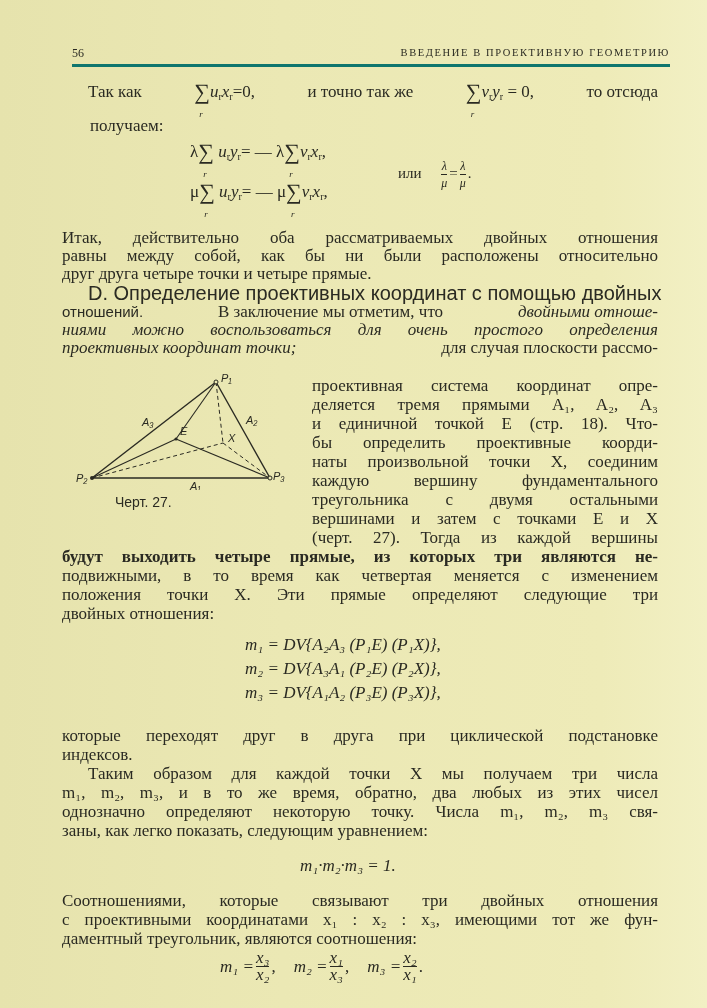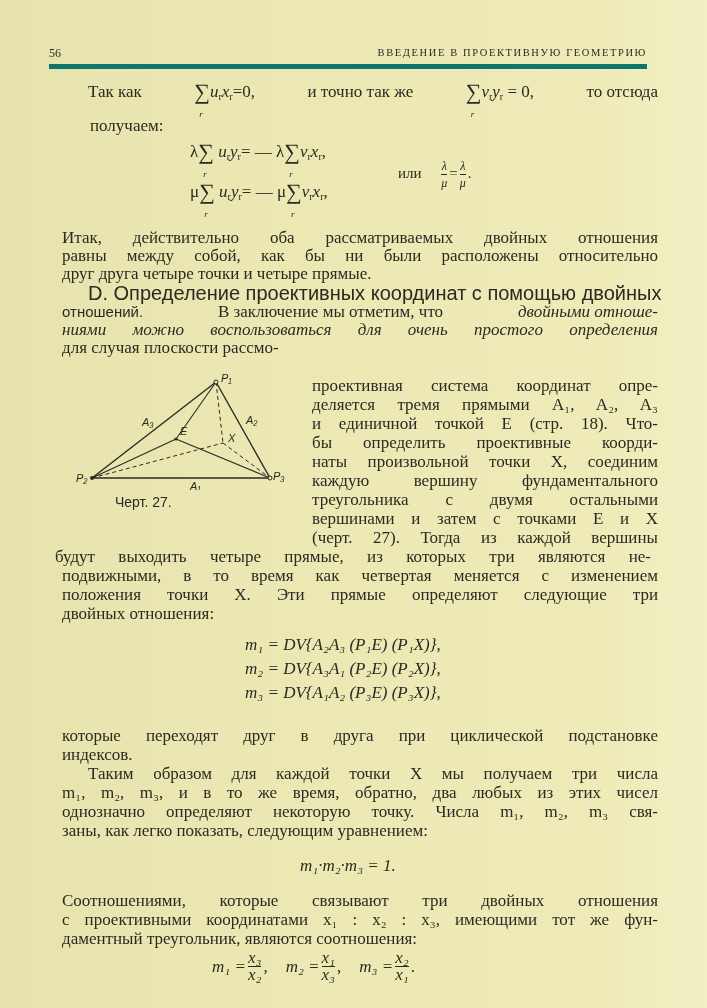--- a/index.html
+++ b/index.html
@@ -5,22 +5,22 @@
     html, body { margin: 0; padding: 0; }
     body {
       width: 707px; height: 1008px; overflow: hidden;
       background: linear-gradient(90deg, #e6e3ad 0%, #ebe8b4 40%, #eeebb8 85%, #f2f0c4 100%);
       font-family: "Liberation Serif", "DejaVu Serif", serif;
       color: #2a2a22;
       position: relative;
     }
     .page { position: absolute; left: 0; top: 0; width: 707px; height: 1008px; }
     .header {
-      position: absolute; left: 49px; top: 44px; width: 598px; height: 20px;
-      border-bottom: 5px solid #0f766e;
+      position: absolute; left: 72px; top: 44px; width: 598px; height: 20px;
+      border-bottom: 3px solid #0f766e;
       font-size: 11px; letter-spacing: 1.5px;
     }
     .header .num { position: absolute; left: 0; top: 2px; font-size: 12px; letter-spacing: 0; }
     .header .title { position: absolute; left: 0; right: 0; top: 3px; text-align: right; font-size: 10.5px; letter-spacing: 1.6px; }
     .line { position: absolute; font-size: 17px; white-space: nowrap; line-height: 20px; }
     .j { text-align: justify; text-align-last: justify; }
     .sans { font-family: "Liberation Sans", "DejaVu Sans", sans-serif; }
     i, .it { font-style: italic; }
     sub { font-size: 10px; vertical-align: -3px; }
     .sigma { display: inline-block; position: relative; font-size: 22px; line-height: 18px; vertical-align: -2px; }
@@ -79,20 +79,21 @@
   <div class="line" style="left:62px; top:264px;">друг друга четыре точки и четыре прямые.</div>
 
   <div class="line j bold-sans" style="left:88px; top:283px; width:570px; font-weight:normal;">D. Определение проективных координат с помощью двойных</div>
   <div class="line" style="left:62px; top:302px; width:596px; display:flex; justify-content:space-between;">
     <span class="sans" style="font-size:15px;">отношений.</span>
     <span> В заключение мы отметим, что </span>
     <span class="it">двойными отноше-</span>
   </div>
   <div class="line j it" style="left:62px; top:320px; width:596px;">ниями можно воспользоваться для очень простого определения</div>
   <div class="line" style="left:62px; top:338px; width:596px; display:flex; justify-content:space-between;">
+    <span class="it">проективных координат точки;</span>
     <span> для случая плоскости рассмо-</span>
   </div>
 
   <div class="line j" style="left:312px; top:376px; width:346px;">проективная система координат опре-</div>
   <div class="line j" style="left:312px; top:395px; width:346px;">деляется тремя прямыми A₁, A₂, A₃</div>
   <div class="line j" style="left:312px; top:414px; width:346px;">и единичной точкой E (стр. 18). Что-</div>
   <div class="line j" style="left:312px; top:433px; width:346px;">бы определить проективные коорди-</div>
   <div class="line j" style="left:312px; top:452px; width:346px;">наты произвольной точки X, соединим</div>
   <div class="line j" style="left:312px; top:471px; width:346px;">каждую вершину фундаментального</div>
   <div class="line j" style="left:312px; top:490px; width:346px;">треугольника с двумя остальными</div>
@@ -121,21 +122,21 @@
       <text x="203" y="120">P₃</text>
       <text x="72" y="66">A₃</text>
       <text x="176" y="64">A₂</text>
       <text x="120" y="130">A₁</text>
       <text x="110" y="75">E</text>
       <text x="158" y="82">X</text>
     </g>
   </svg>
   <div class="caption">Черт. 27.</div>
 
-  <div class="line j" style="left:55px; top:547px; width:596px;">будут выходить четыре прямые, из которых три являются не-</div>
+  <div class="line j" style="left:62px; top:547px; width:596px;font-weight:bold;">будут выходить четыре прямые, из которых три являются не-</div>
   <div class="line j" style="left:62px; top:566px; width:596px;">подвижными, в то время как четвертая меняется с изменением</div>
   <div class="line j" style="left:62px; top:585px; width:596px;">положения точки X. Эти прямые определяют следующие три</div>
   <div class="line" style="left:62px; top:604px;">двойных отношения:</div>
 
   <div class="line it" style="left:245px; top:635px;">m₁ = DV{A₂A₃ (P₁E) (P₁X)},</div>
   <div class="line it" style="left:245px; top:659px;">m₂ = DV{A₃A₁ (P₂E) (P₂X)},</div>
   <div class="line it" style="left:245px; top:683px;">m₃ = DV{A₁A₂ (P₃E) (P₃X)},</div>
 
   <div class="line j" style="left:62px; top:726px; width:596px;">которые переходят друг в друга при циклической подстановке</div>
   <div class="line" style="left:62px; top:745px;">индексов.</div>
@@ -144,21 +145,21 @@
   <div class="line j" style="left:62px; top:783px; width:596px;">m₁, m₂, m₃, и в то же время, обратно, два любых из этих чисел</div>
   <div class="line j" style="left:62px; top:802px; width:596px;">однозначно определяют некоторую точку. Числа m₁, m₂, m₃ свя-</div>
   <div class="line" style="left:62px; top:821px;">заны, как легко показать, следующим уравнением:</div>
 
   <div class="line it" style="left:300px; top:856px;">m₁·m₂·m₃ = 1.</div>
 
   <div class="line j" style="left:62px; top:891px; width:596px;">Соотношениями, которые связывают три двойных отношения</div>
   <div class="line" style="left:62px; top:929px;">даментный треугольник, являются соотношения:</div>
   <div class="line j" style="left:62px; top:910px; width:596px;">с проективными координатами x₁ : x₂ : x₃, имеющими тот же фун-</div>
 
-  <div class="line" style="left:212px; top:950px; display:flex; align-items:center; line-height:16px;">
+  <div class="line" style="left:220px; top:950px; display:flex; align-items:center; line-height:16px;">
     <i>m₁ =</i>
     <span class="frac">
         <span>x₃</span>
         <span class="bar"></span>
         <span>x₂</span>
       </span>
     <span style="margin-right:18px;">,</span>
     <i>m₂ =</i>
     <span class="frac">
         <span>x₁</span>

